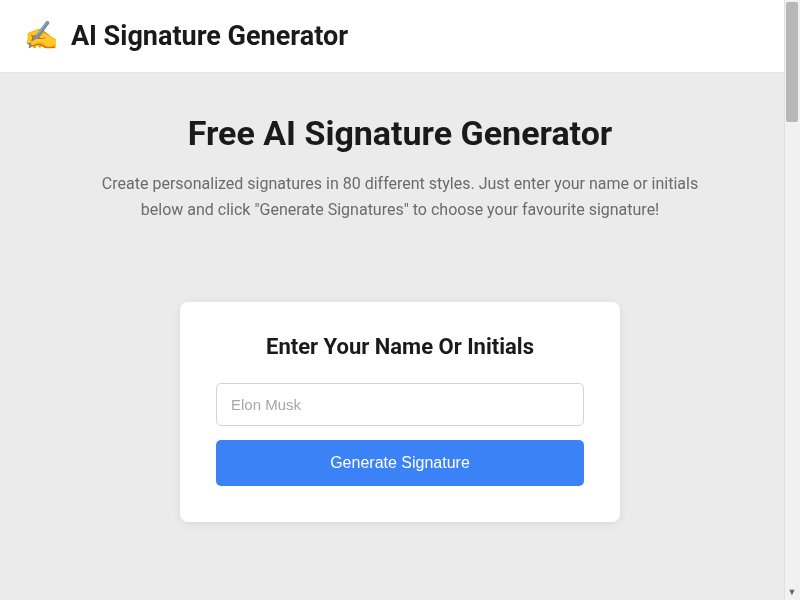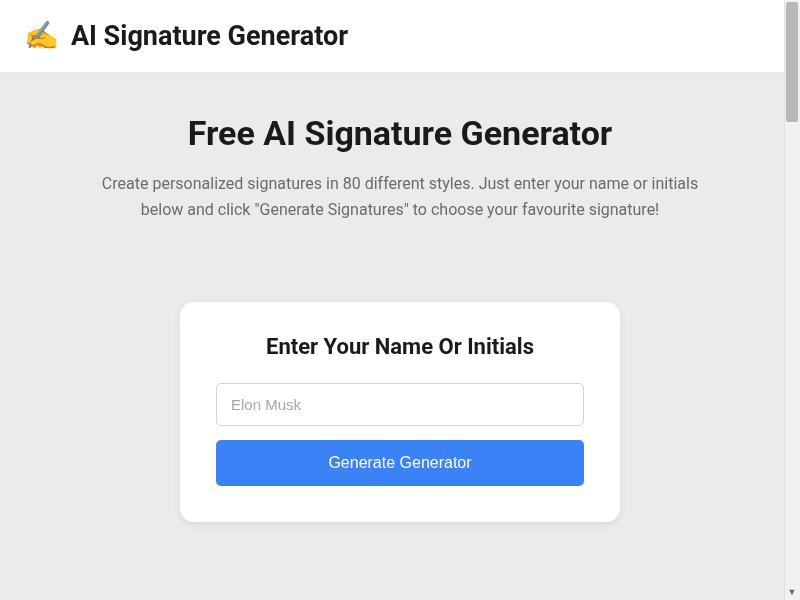--- a/index.html
+++ b/index.html
@@ -44,21 +44,21 @@
     }
     .page-subtitle {
       font-size: 16px;
       color: #6b6b6b;
       line-height: 1.6;
       max-width: 640px;
       margin: 0 auto 80px;
     }
     .card {
       background: #ffffff;
-      border-radius: 14px;
+      border-radius: 8px;
       box-shadow: 0 2px 8px rgba(0,0,0,0.08);
       max-width: 440px;
       margin: 17px auto;
       padding: 32px 36px 36px;
     }
     .card-title {
       font-size: 22px;
       font-weight: 700;
       color: #1a1a1a;
       margin-bottom: 24px;
@@ -131,21 +131,21 @@
   <span class="brand-title">AI Signature Generator</span>
 </div>
 
 <div class="main">
   <h1 class="page-title">Free AI Signature Generator</h1>
   <p class="page-subtitle">Create personalized signatures in 80 different styles. Just enter your name or initials below and click "Generate Signatures" to choose your favourite signature!</p>
 
   <div class="card">
     <h2 class="card-title">Enter Your Name Or Initials</h2>
     <input type="text" class="name-input" placeholder="Elon Musk" style="">
-    <button class="generate-button">Generate Generator</button>
+    <button class="generate-button">Generate Signature</button>
   </div>
 </div>
 
 <div class="scrollbar">
   <div class="scrollbar-arrow up">▲</div>
   <div class="scrollbar-thumb"></div>
   <div class="scrollbar-arrow down">▼</div>
 </div>
 
 </body></html>

